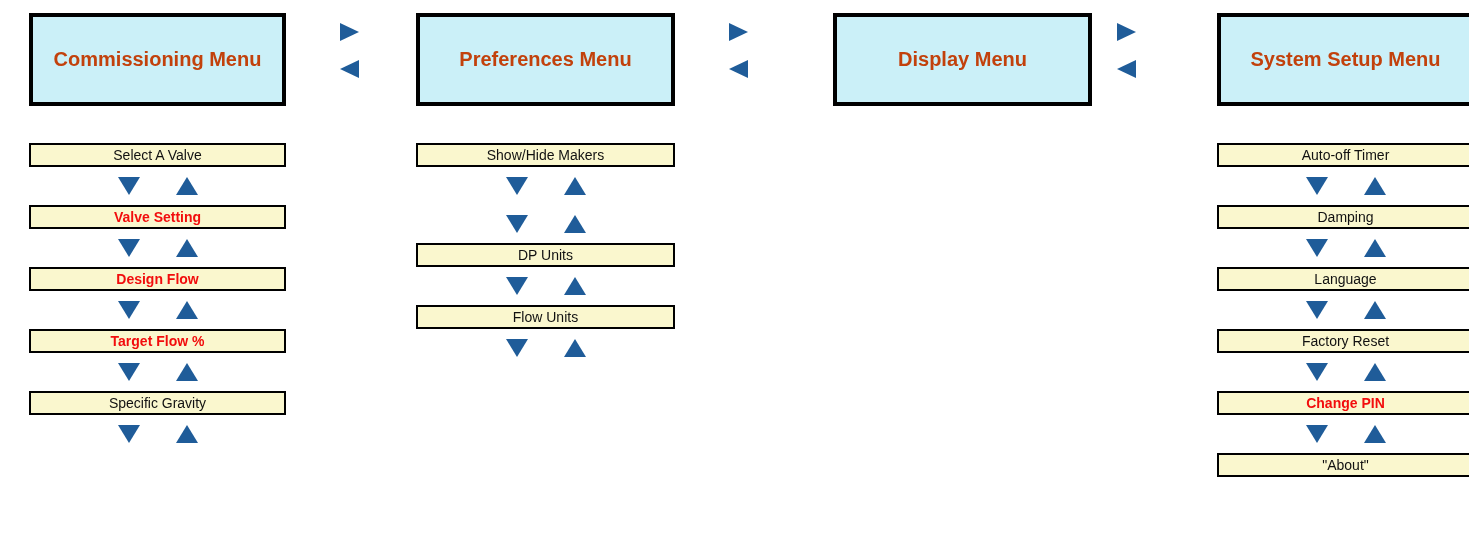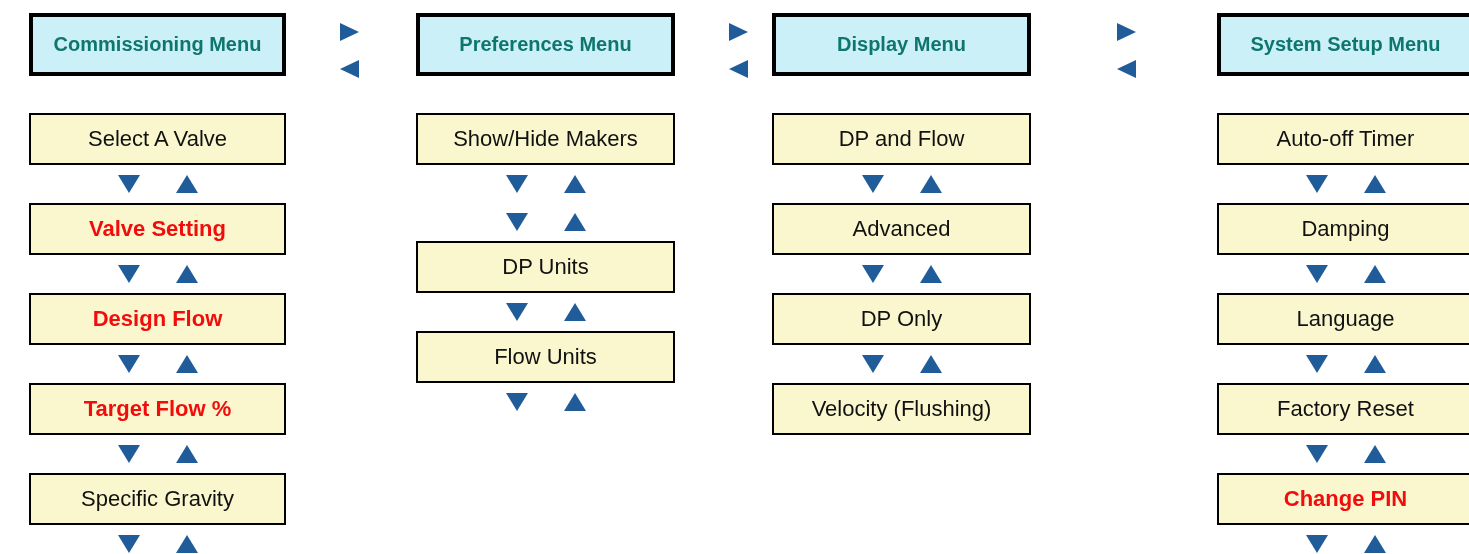--- a/index.html
+++ b/index.html
@@ -7,46 +7,46 @@
     position: relative;
     width: 1469px;
     height: 554px;
     background: #ffffff;
     font-family: "Liberation Sans", sans-serif;
     overflow: hidden;
   }
   .menu-col { position: absolute; top: 13px; }
   .col-0 { left: 29px;   width: 257px; }
   .col-1 { left: 416px;  width: 259px; }
-  .col-2 { left: 772px;  width: 259px; }
+  .col-2 { left: 833px;  width: 259px; }
   .col-3 { left: 1217px; width: 257px; }
 
   .header-box {
     box-sizing: border-box;
-    height: 63px;
+    height: 93px;
     border: 4px solid #000000;
     background: var(--header-bg, #cbf0f8);
     display: flex;
     align-items: center;
     justify-content: center;
     font-size: 20px;
     font-weight: bold;
-    color: #0f766e;
+    color: #c2410c;
     text-align: center;
   }
   .item-list { margin-top: 37px; }
   .item-box {
     box-sizing: border-box;
-    height: 52px;
+    height: 24px;
     border: 2px solid #000000;
     background: var(--item-bg, #faf7ce);
     display: flex;
     align-items: center;
     justify-content: center;
-    font-size: 22px;
+    font-size: 14px;
     color: #111111;
     text-align: center;
     white-space: nowrap;
   }
   .item-box.emphasis {
     color: var(--red, #f20d0d);
     font-weight: bold;
   }
   .vstep {
     height: 38px;
@@ -132,38 +132,20 @@
         </div>
         <div class="item-box">Flow Units</div>
         <div class="vstep">
           <span class="tri tri-down"></span>
           <span class="tri tri-up"></span>
         </div>
       </div>
     </div>
     <div class="menu-col col-2">
       <div class="header-box">Display Menu</div>
-      <div class="item-list">
-        <div class="item-box">DP and Flow</div>
-        <div class="vstep">
-          <span class="tri tri-down"></span>
-          <span class="tri tri-up"></span>
-        </div>
-        <div class="item-box">Advanced</div>
-        <div class="vstep">
-          <span class="tri tri-down"></span>
-          <span class="tri tri-up"></span>
-        </div>
-        <div class="item-box">DP Only</div>
-        <div class="vstep">
-          <span class="tri tri-down"></span>
-          <span class="tri tri-up"></span>
-        </div>
-        <div class="item-box">Velocity (Flushing)</div>
-      </div>
     </div>
     <div class="menu-col col-3">
       <div class="header-box">System Setup Menu</div>
       <div class="item-list">
         <div class="item-box">Auto-off Timer</div>
         <div class="vstep">
           <span class="tri tri-down"></span>
           <span class="tri tri-up"></span>
         </div>
         <div class="item-box">Damping</div>

